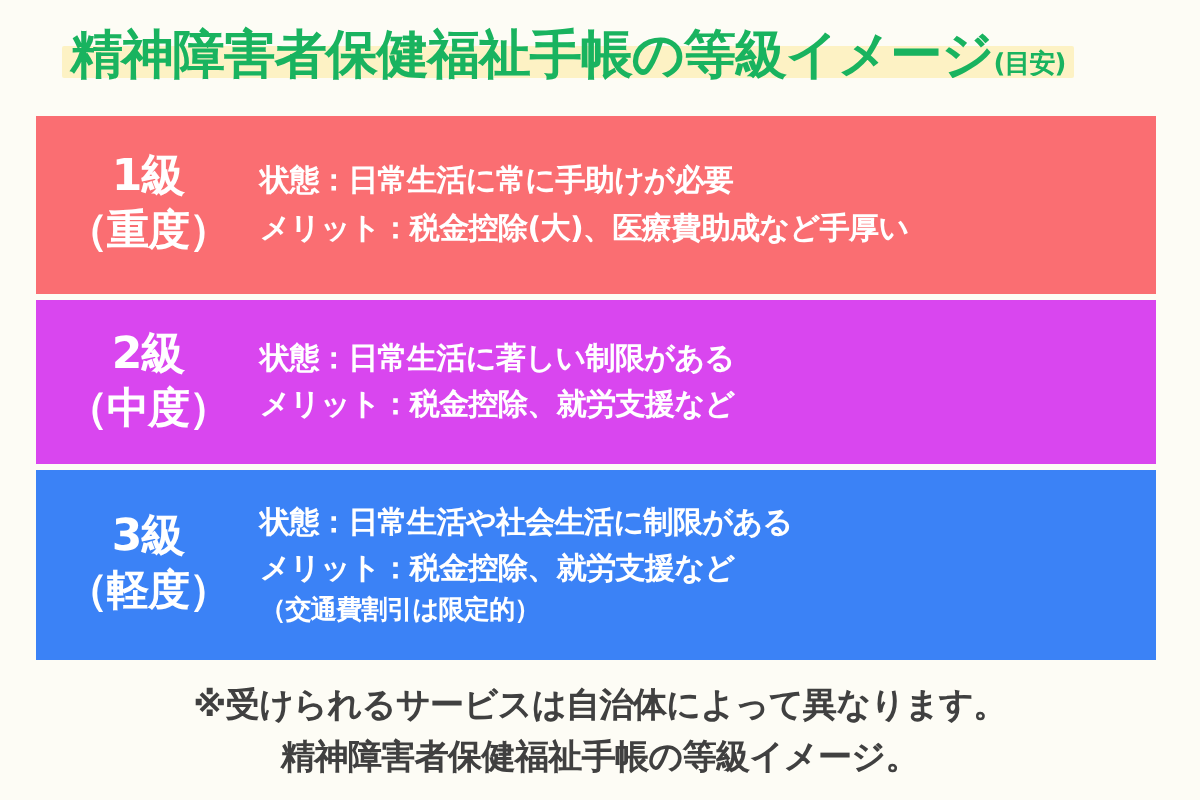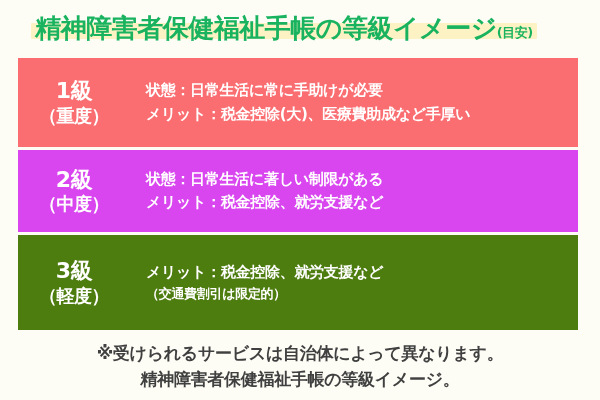--- a/index.html
+++ b/index.html
@@ -75,42 +75,41 @@
   }
   .band {
     display: flex;
     align-items: center;
     box-sizing: border-box;
     color: #ffffff;
     margin-bottom: 3px;
   }
   .band-1 { background: #fa6e72; height: 89px; }
   .band-2 { background: #d946ef; height: 82px; }
-  .band-3 { background: #4d7c0f; height: 95px; }
+  .band-3 { background: #3b82f6; height: 95px; }
 
   .grade-col {
     flex: 0 0 112px;
     text-align: center;
     font-weight: bold;
     line-height: 1.22;
     letter-spacing: -0.5px;
   }
   .grade-rank {
     font-size: 22px;
     display: block;
   }
   .grade-level {
-    font-size: 18px;
+    font-size: 21px;
     display: block;
   }
 
   .detail-col {
     flex: 1 1 auto;
     padding-right: 20px;
-    margin-left: 16px;
   }
   .detail-line {
     font-size: 15px;
     font-weight: bold;
     line-height: 1.55;
     letter-spacing: -0.3px;
     white-space: nowrap;
   }
   .detail-note {
     font-size: 13px;
@@ -173,20 +172,21 @@
         <div class="detail-line">メリット：税金控除、就労支援など</div>
       </div>
     </div>
 
     <div class="band band-3">
       <div class="grade-col">
         <span class="grade-rank">3級</span>
         <span class="grade-level">（軽度）</span>
       </div>
       <div class="detail-col">
+        <div class="detail-line">状態：日常生活や社会生活に制限がある</div>
         <div class="detail-line">メリット：税金控除、就労支援など</div>
         <div class="detail-note">（交通費割引は限定的）</div>
       </div>
     </div>
 
   </div>
 
   <div class="footer-note">
     <div class="footer-line">※受けられるサービスは自治体によって異なります。</div>
     <div class="footer-line">精神障害者保健福祉手帳の等級イメージ。</div>

